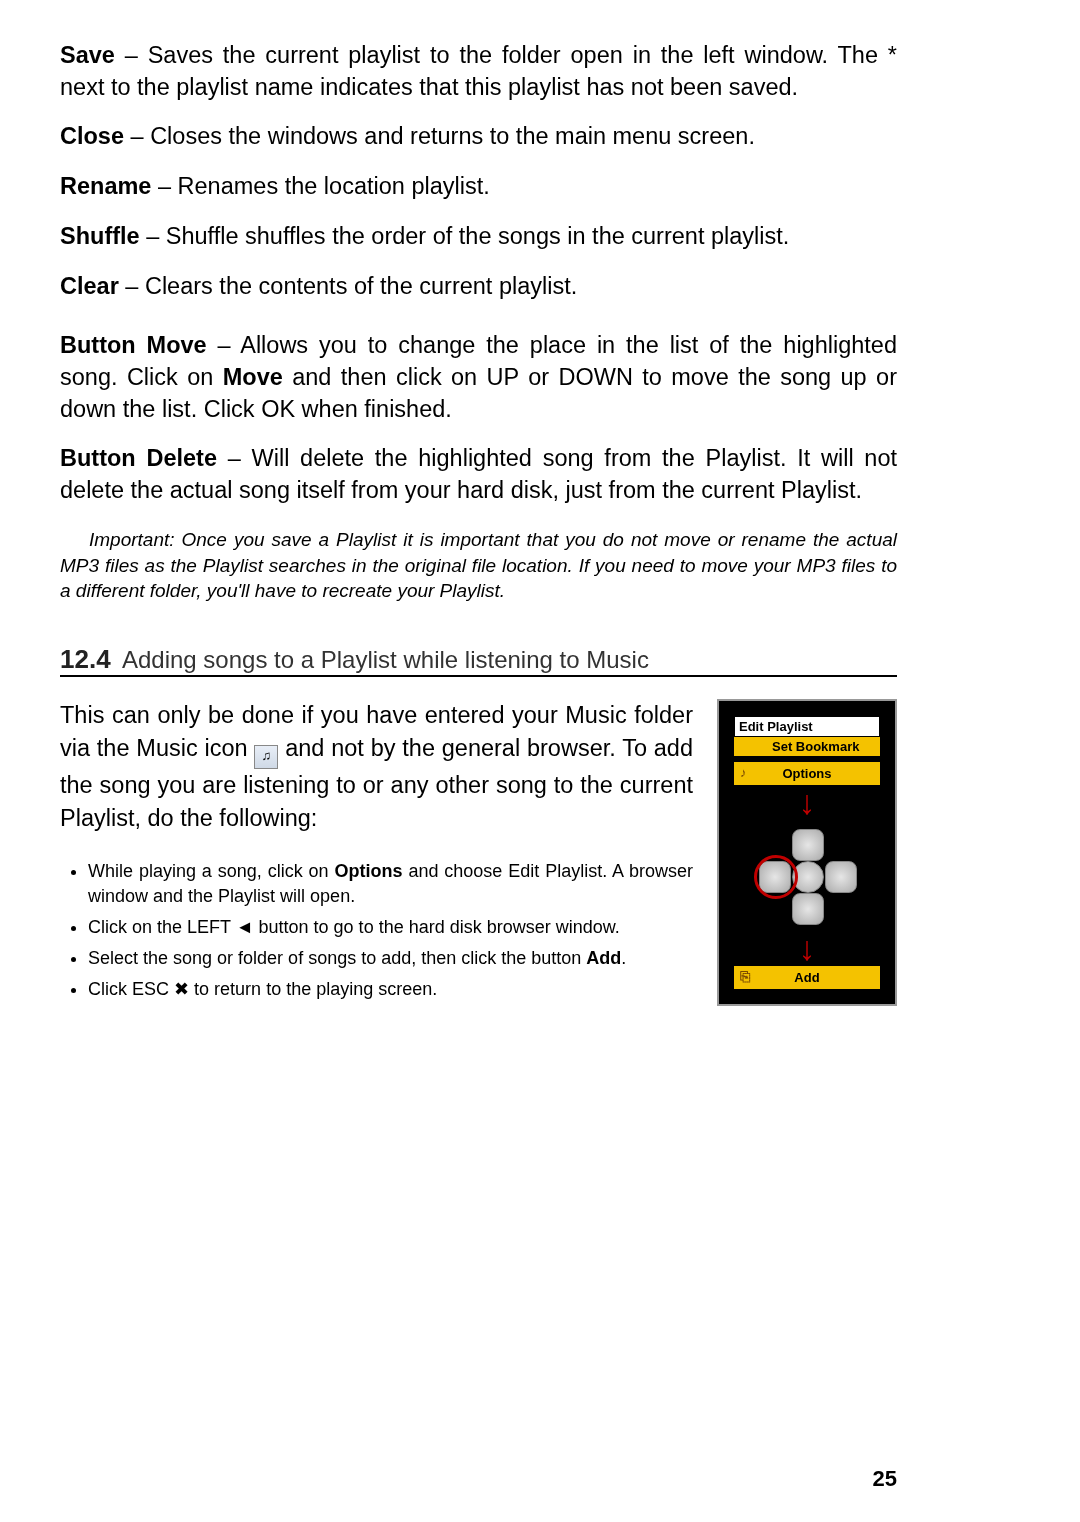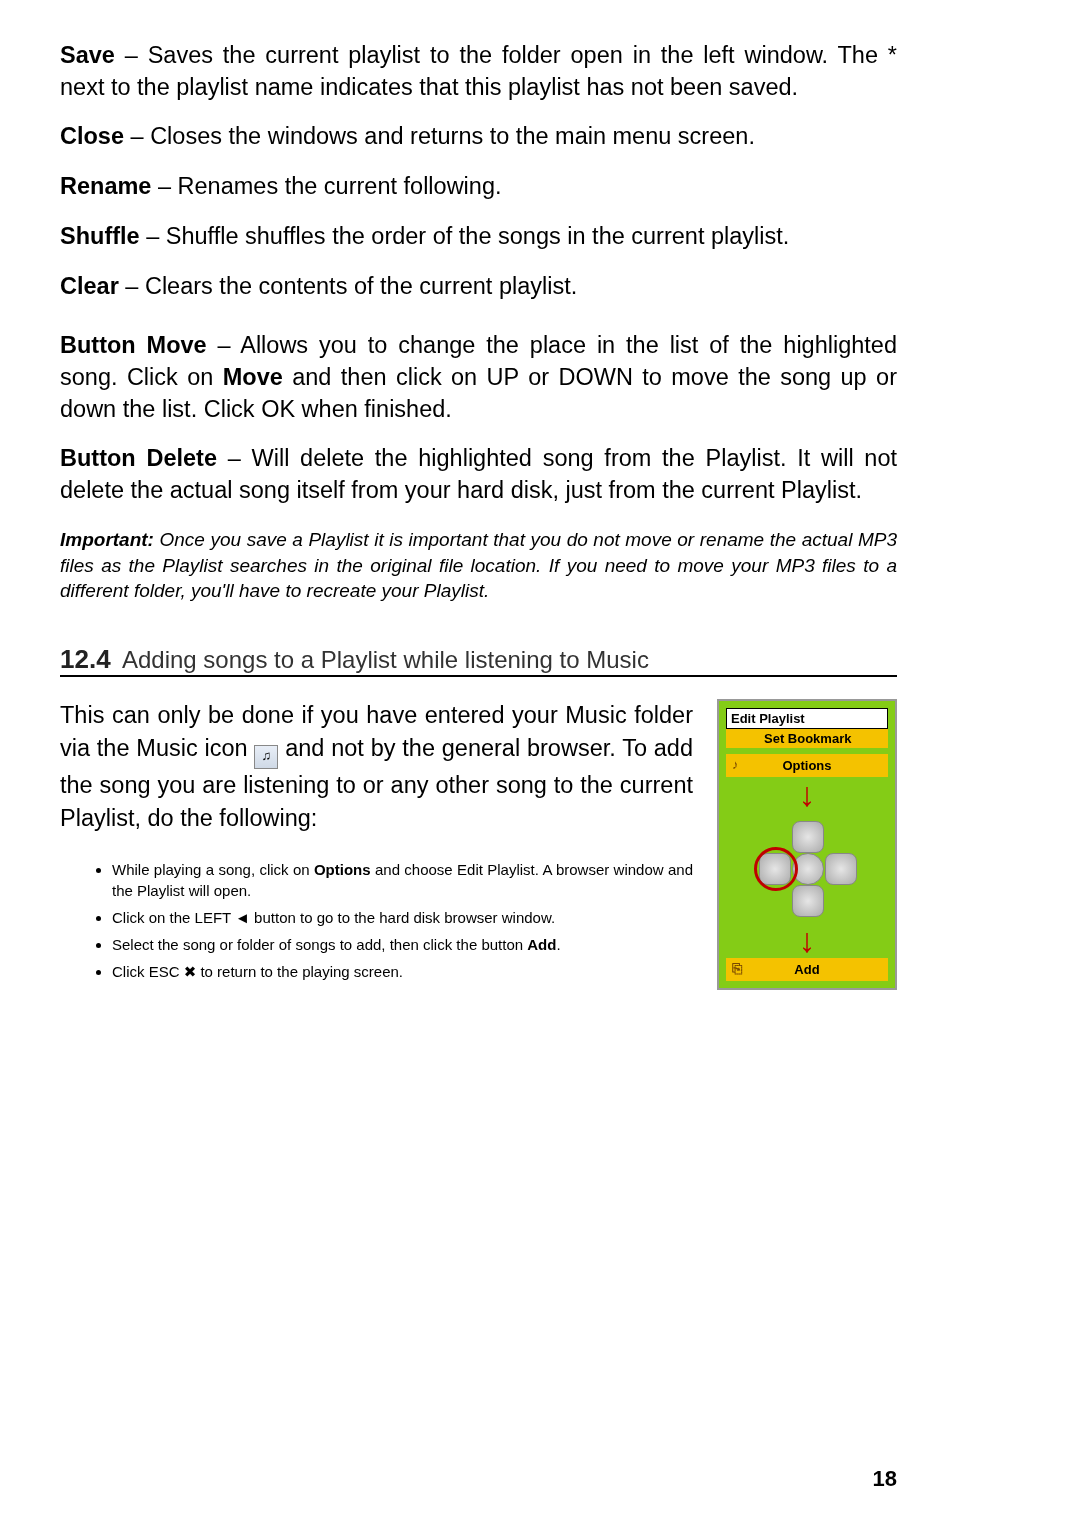--- a/index.html
+++ b/index.html
@@ -30,21 +30,22 @@
     margin-top: 28px;
   }
   .important-note {
     font-style: italic;
     text-align: justify;
     font-size: 19px;
     line-height: 1.35;
     margin: 20px 0 30px 0;
   }
   .important-note .label {
-    font-weight: bold;
+    font-weight: normal;
+    margin-left: 29px;
   }
   .section-heading {
     border-bottom: 2px solid #000;
     margin: 40px 0 22px 0;
     font-size: 24px;
     color: #333;
   }
   .section-heading .num {
     font-weight: bold;
     font-size: 26px;
@@ -75,37 +76,36 @@
     text-align: center;
     font-size: 13px;
     line-height: 20px;
   }
   ul.steps {
     margin: 0;
     padding: 0 0 0 28px;
   }
   ul.steps li {
     text-align: justify;
-    font-size: 15px;
+    font-size: 18px;
     line-height: 1.4;
     margin-bottom: 6px;
     list-style: disc;
-    margin-left: 24px;
   }
   .figure {
     width: 180px;
     flex: 0 0 180px;
     border: 2px solid #999;
     box-sizing: border-box;
-    padding: 7px;
+    padding: 15px;
     display: flex;
     flex-direction: column;
     align-items: center;
     gap: 6px;
-    background: #84cc16;
+    background: #000000;
     justify-content: flex-end;
   }
   .fig-menu {
     width: 100%;
     background: #f4c200;
     box-sizing: border-box;
   }
   .fig-menu .fig-title {
     font-weight: bold;
     font-size: 13px;
@@ -181,21 +181,21 @@
 
   <p class="definition">
     <span class="term">Save</span><span> – Saves the current playlist to the folder open in the left window. The * next to the playlist name indicates that this playlist has not been saved.</span>
   </p>
 
   <p class="definition">
     <span class="term">Close</span><span> – Closes the windows and returns to the main menu screen.</span>
   </p>
 
   <p class="definition">
-    <span class="term">Rename</span><span> – Renames the current following.</span>
+    <span class="term">Rename</span><span> – Renames the location playlist.</span>
   </p>
 
   <p class="definition">
     <span class="term">Shuffle</span><span> – Shuffle shuffles the order of the songs in the current playlist.</span>
   </p>
 
   <p class="definition">
     <span class="term">Clear</span><span> – Clears the contents of the current playlist.</span>
   </p>
 
@@ -257,14 +257,14 @@
         <div class="dpad-left-ring"></div>
       </div>
       <div class="arrow-down">↓</div>
       <div class="fig-button">
         <span class="btn-icon">⎘</span>
         <span>Add</span>
       </div>
     </div>
   </div>
 
-  <div class="page-number">18</div>
+  <div class="page-number">25</div>
 </div>
 
 </body></html>

